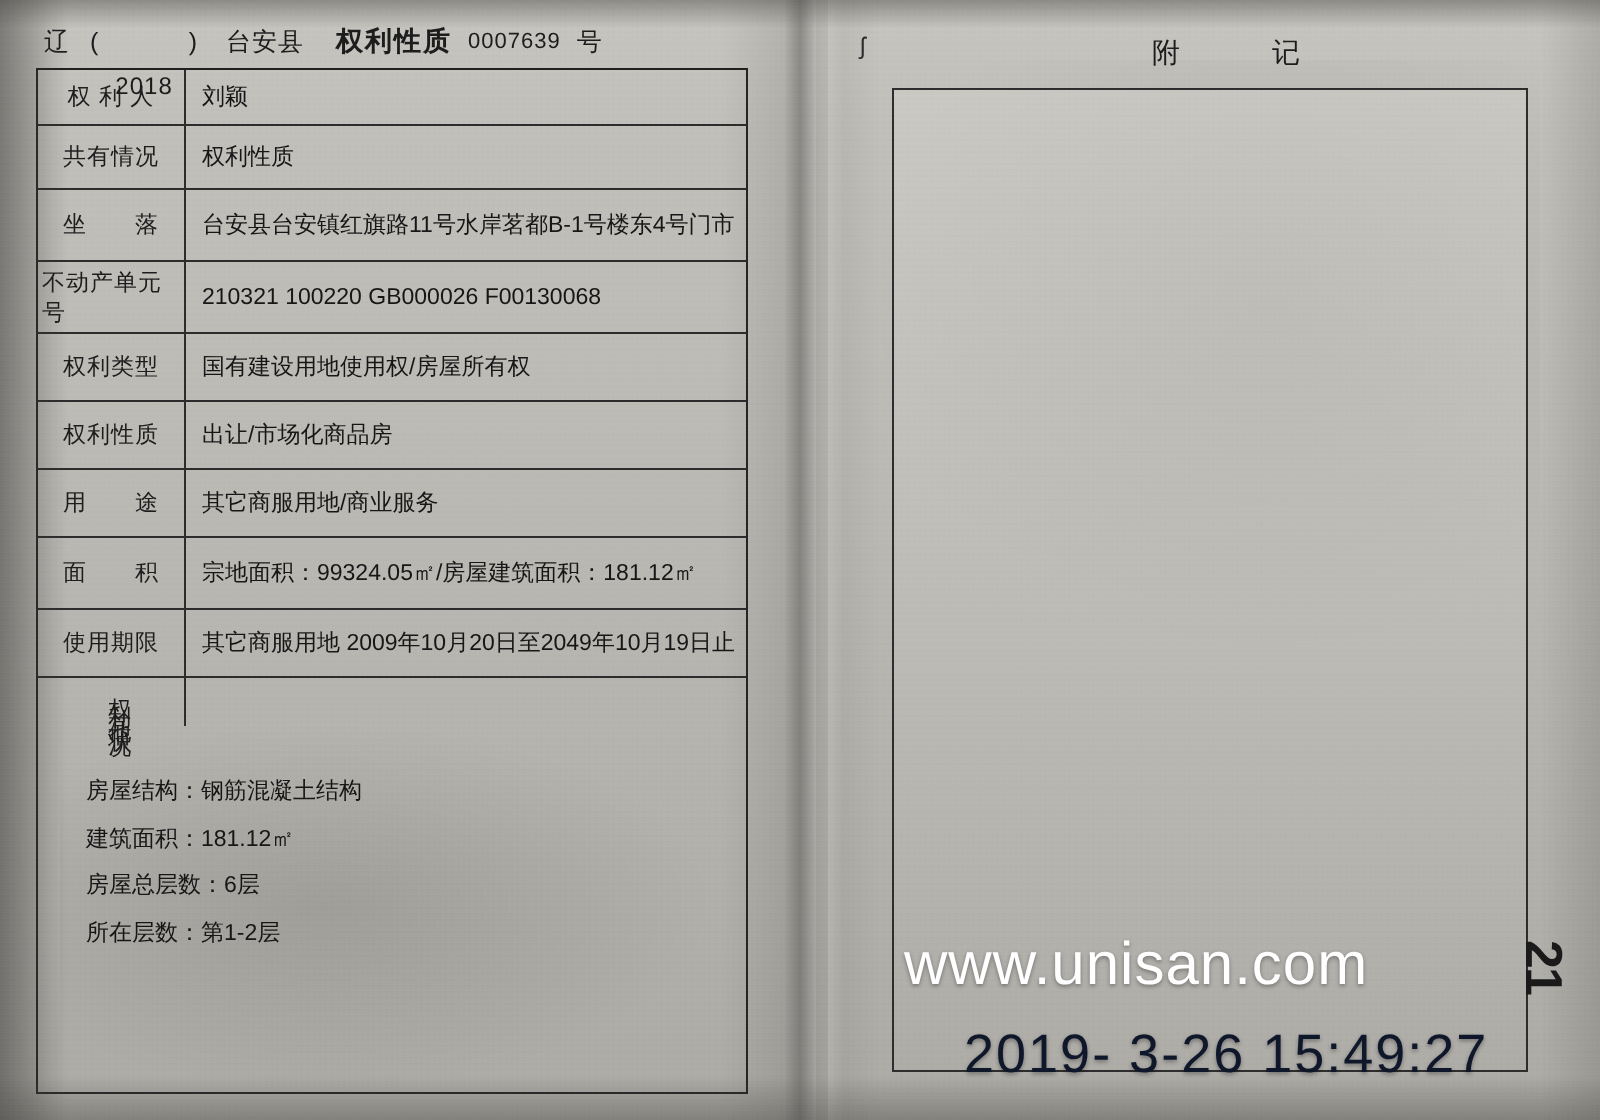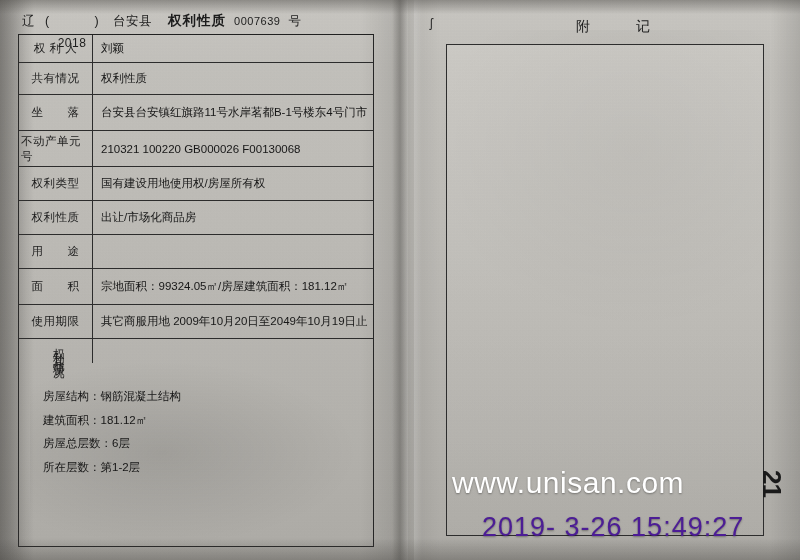--- a/index.html
+++ b/index.html
@@ -203,21 +203,21 @@
     color: #ffffff;
     letter-spacing: 0.5px;
     text-shadow: 0 1px 2px rgba(0,0,0,0.35);
     font-family: "Liberation Sans", sans-serif;
   }
   .timestamp {
     position: absolute;
     left: 482px;
     top: 512px;
     font-size: 27px;
-    color: #4c1d95;
+    color: #0f172a;
     letter-spacing: 1px;
     text-shadow: 0 1px 2px rgba(0,0,0,0.35);
     font-family: "Liberation Sans", sans-serif;
   }
   .page-num {
     position: absolute;
     left: 756px;
     top: 470px;
     font-size: 26px;
     font-weight: bold;
@@ -286,20 +286,21 @@
         <div class="val">国有建设用地使用权/房屋所有权</div>
       </div>
 
       <div class="row r6">
         <div class="lbl">权利性质</div>
         <div class="val">出让/市场化商品房</div>
       </div>
 
       <div class="row r7">
         <div class="lbl">用　　途</div>
+        <div class="val">其它商服用地/商业服务</div>
       </div>
 
       <div class="row r8">
         <div class="lbl">面　　积</div>
         <div class="val">宗地面积：99324.05㎡/房屋建筑面积：181.12㎡</div>
       </div>
 
       <div class="row r9">
         <div class="lbl">使用期限</div>
         <div class="val">其它商服用地 2009年10月20日至2049年10月19日止</div>

